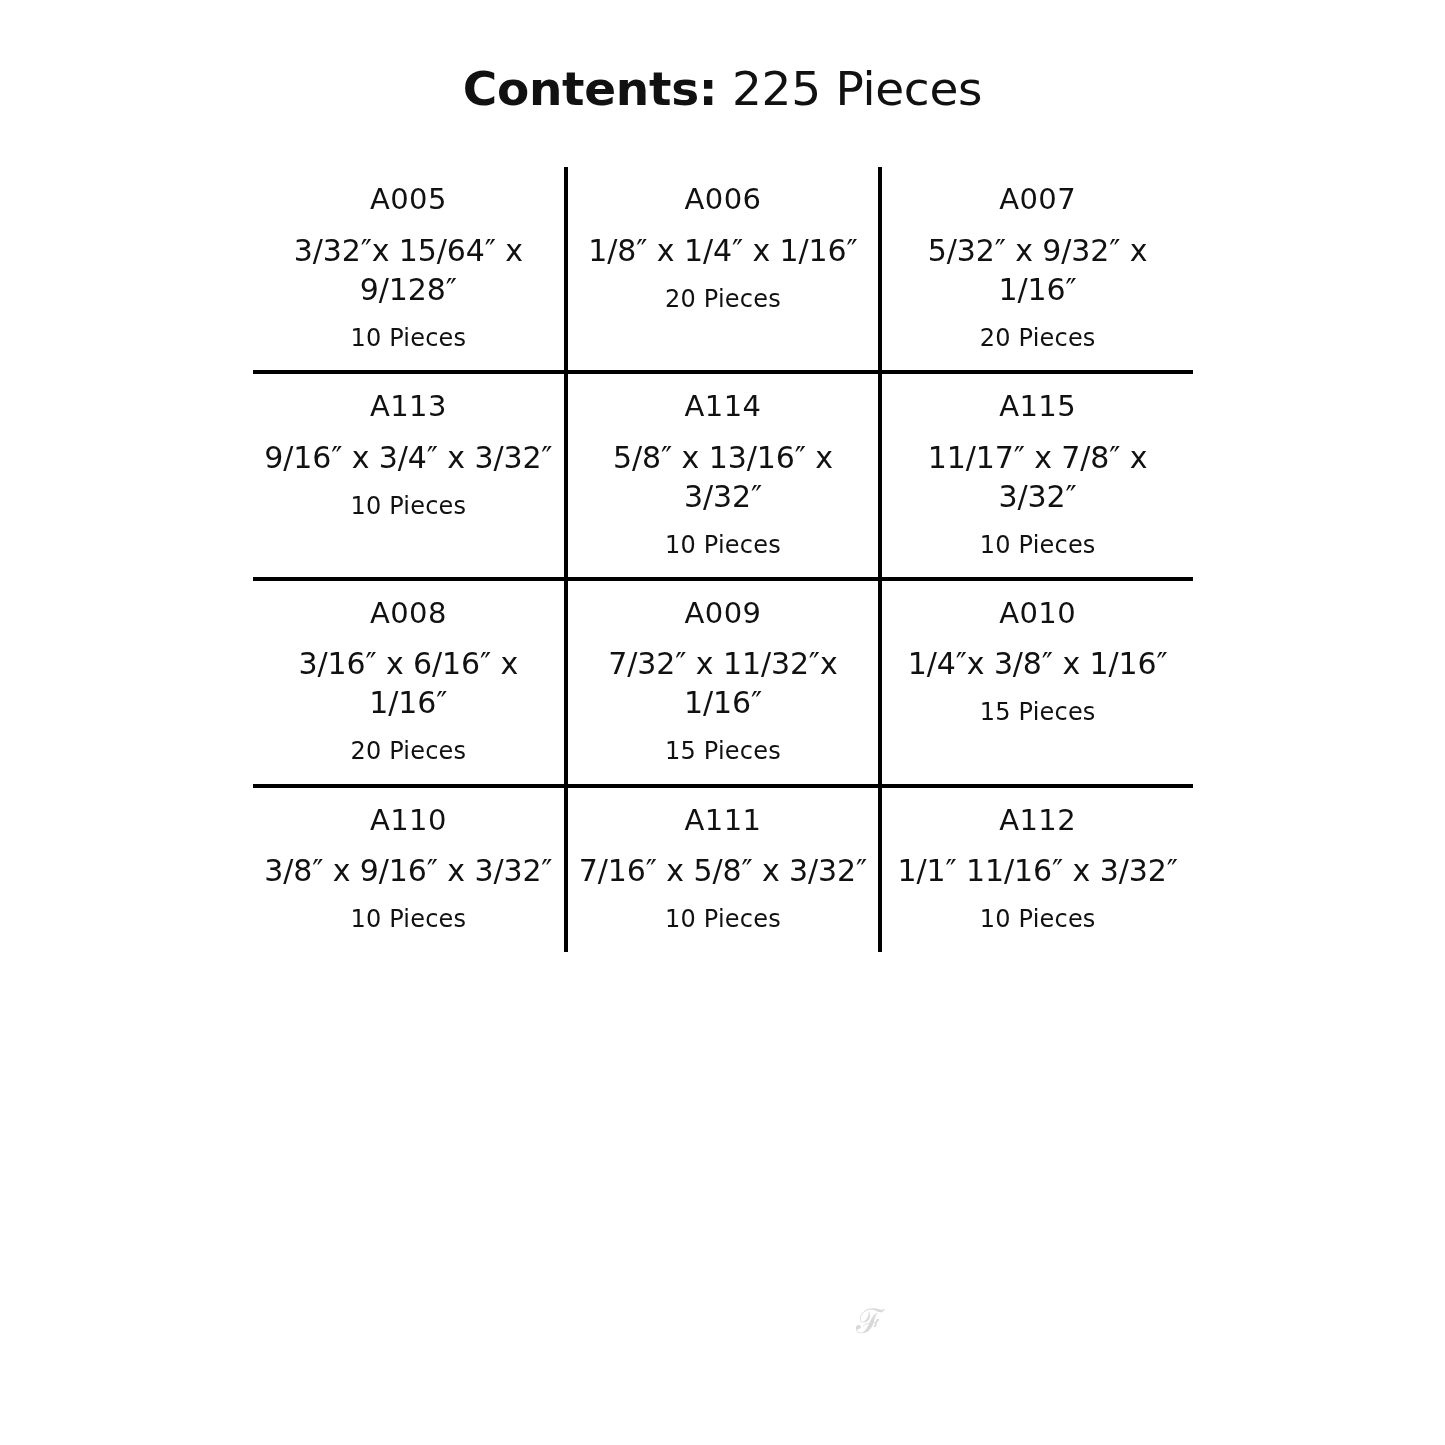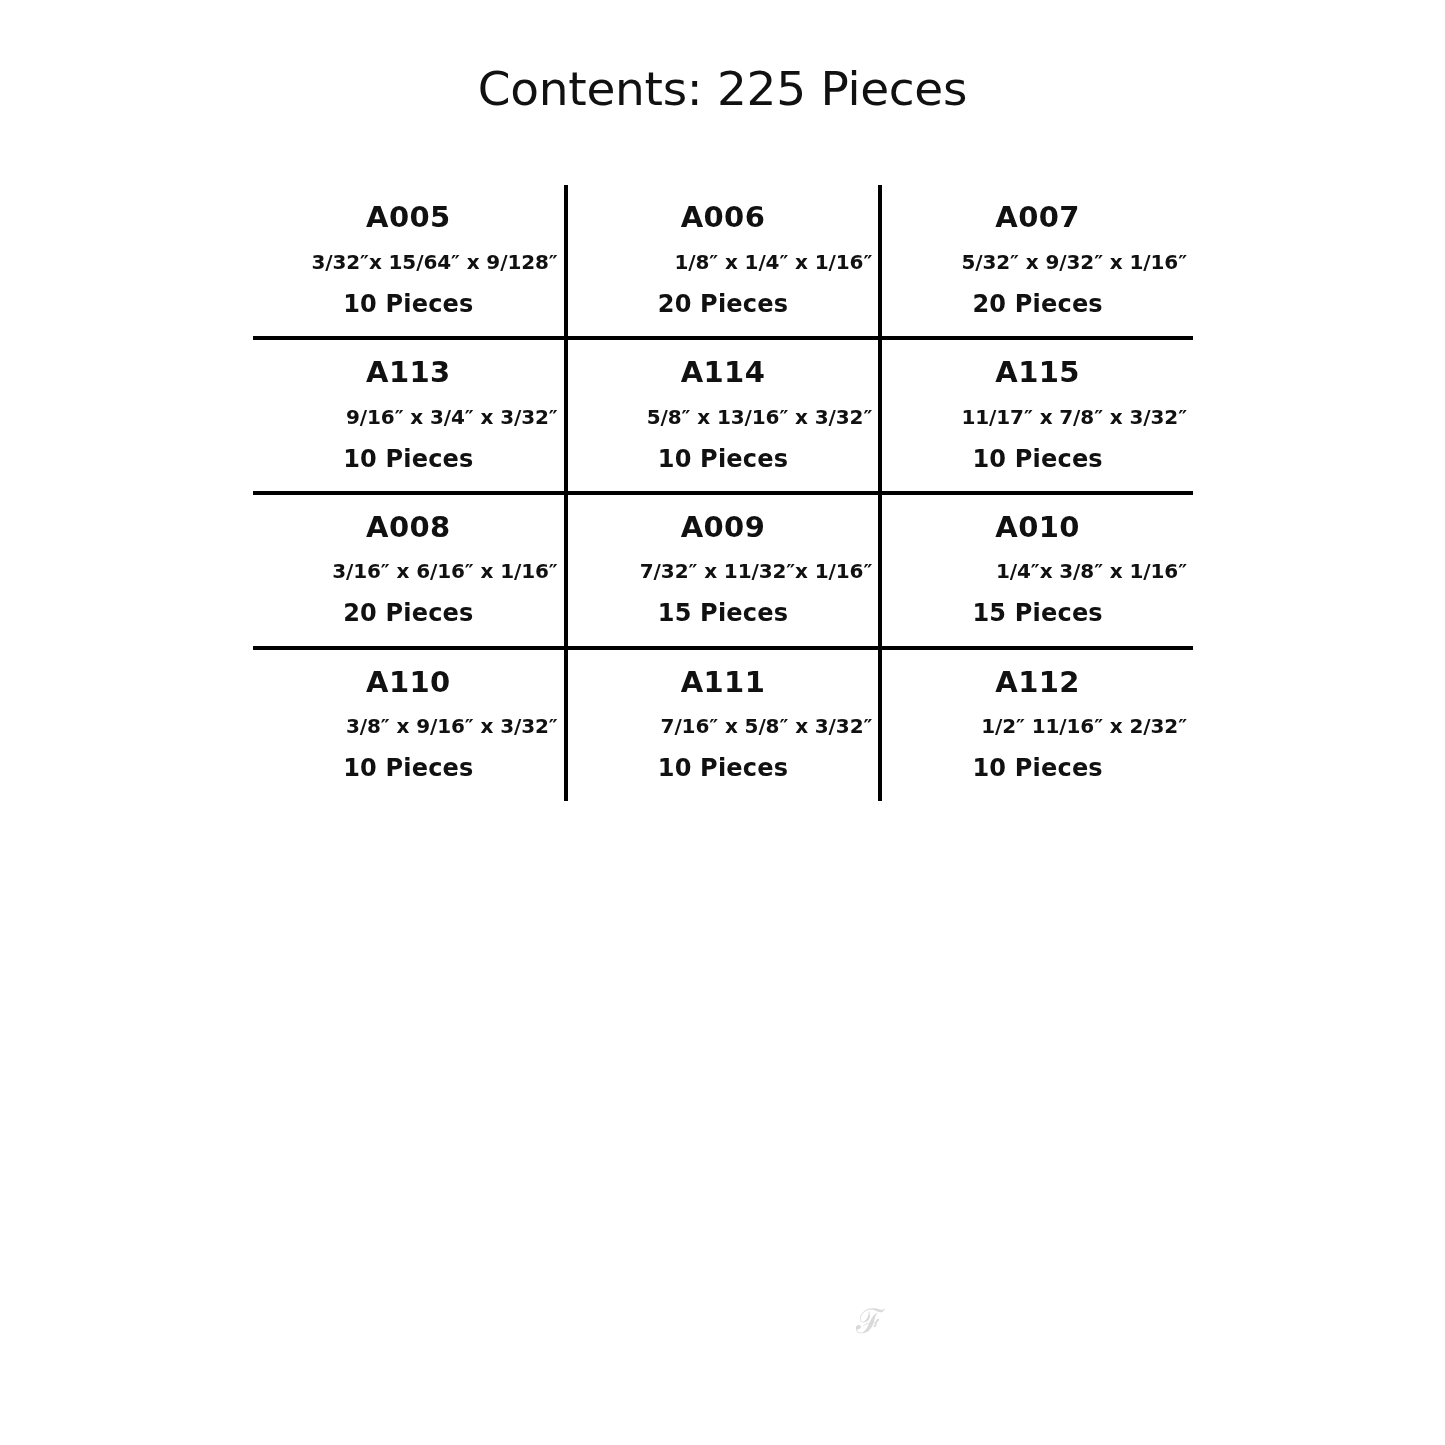--- a/index.html
+++ b/index.html
@@ -26,29 +26,28 @@
   .title {
     text-align: center;
     margin: 0;
     padding-top: 62px;
     font-size: 47px;
     letter-spacing: -0.3px;
     line-height: 1.15;
     font-weight: 400;
   }
   .title .title-strong {
-    font-weight: normal;
+    font-weight: bold;
   }
 
   .grid-wrap {
     position: absolute;
     left: 253px;
-    top: 185px;
+    top: 167px;
     width: 940px;
-    font-weight: bold;
   }
 
   table.contents-table {
     border-collapse: collapse;
     width: 940px;
     table-layout: fixed;
   }
 
   table.contents-table td {
     width: 33.33%;
@@ -65,25 +64,24 @@
     border-bottom: none;
   }
 
   .cell-code {
     font-size: 29px;
     line-height: 1.3;
     margin-bottom: 12px;
     letter-spacing: 0.4px;
   }
   .cell-dims {
-    font-size: 20px;
+    font-size: 30px;
     line-height: 1.3;
     margin-bottom: 14px;
     letter-spacing: -0.1px;
-    text-align: right;
   }
   .cell-qty {
     font-size: 24px;
     line-height: 1.3;
     letter-spacing: 0.2px;
   }
 
   .watermark {
     position: absolute;
     left: 856px;
@@ -163,21 +161,21 @@
             <div class="cell-dims">3/8″ x 9/16″ x 3/32″</div>
             <div class="cell-qty">10 Pieces</div>
           </td>
           <td>
             <div class="cell-code">A111</div>
             <div class="cell-dims">7/16″ x 5/8″ x 3/32″</div>
             <div class="cell-qty">10 Pieces</div>
           </td>
           <td class="last-col">
             <div class="cell-code">A112</div>
-            <div class="cell-dims">1/2″ 11/16″ x 2/32″</div>
+            <div class="cell-dims">1/1″ 11/16″ x 3/32″</div>
             <div class="cell-qty">10 Pieces</div>
           </td>
         </tr>
       </tbody>
     </table>
   </div>
 
   <div class="watermark">ℱ</div>
 
 </div>

